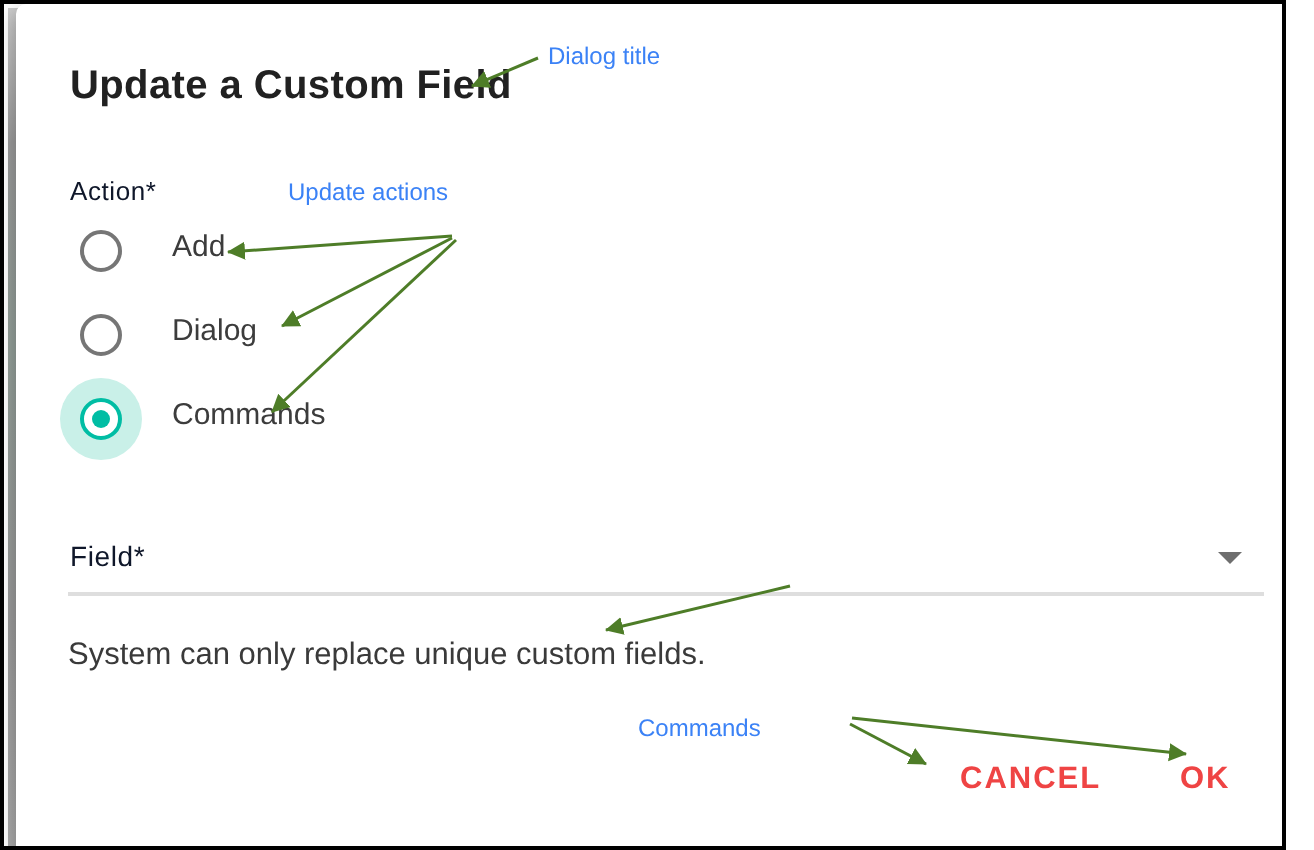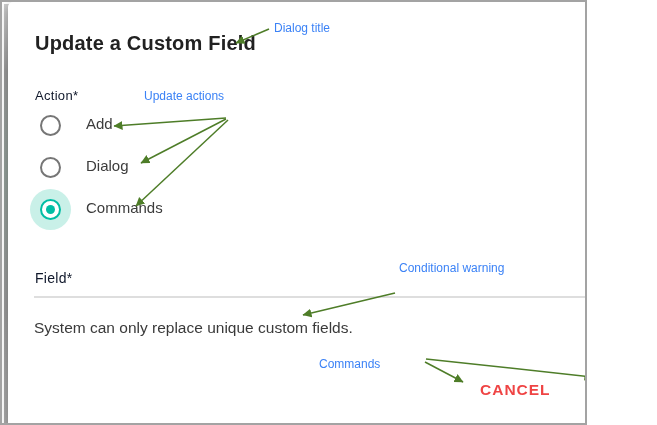--- a/index.html
+++ b/index.html
@@ -1,18 +1,18 @@
 <!DOCTYPE html>
 <html><head>
 <meta charset="utf-8">
 <style>
   html,body{margin:0;padding:0;background:#ffffff;}
   .frame{
-    position:relative;width:587px;height:425px;box-sizing:border-box;
-    border:2px solid #a3a3a3;background:#ffffff;overflow:hidden;
+    position:relative;width:643px;height:425px;box-sizing:border-box;
+    border:2px solid #000000;background:#ffffff;overflow:hidden;
     font-family:"Liberation Sans","DejaVu Sans",sans-serif;
   }
   .bg-strip{position:absolute;top:2px;height:421px;z-index:0;}
   .bg-strip.left{left:2px;width:5px;
     background:linear-gradient(180deg,#cccccc 0,#9b9b9b 16%,#94a09a 40%,#9b9b9b 72%,#ababab 100%);}
   .bg-strip.right{right:2px;width:7px;
     background:linear-gradient(180deg,#9e9e9e 0 16px,#7f8b85 16px);}
   .dialog{
     position:absolute;left:6px;top:0;width:643px;height:423px;z-index:1;
     background:#ffffff;border-radius:5px 5px 0 0;
@@ -101,21 +101,20 @@
     <div class="caret-down"></div>
 
     <div class="warning">System can only replace unique custom fields.</div>
 
     <button class="dlg-btn cancel">CANCEL</button>
     <button class="dlg-btn ok">OK</button>
   </div>
 
   <div class="anno dialog-title-anno">Dialog title</div>
   <div class="anno update-actions-anno">Update actions</div>
-  <div class="anno conditional-warning-anno">Conditional warning</div>
   <div class="anno commands-anno">Commands</div>
 
   <svg class="arrows" viewBox="0 0 657 425" xmlns="http://www.w3.org/2000/svg">
     <defs>
       <marker id="ah" markerWidth="10" markerHeight="10" refX="8.5" refY="4.5" orient="auto" markerUnits="userSpaceOnUse">
         <path d="M0,0 L9,4.5 L0,9 z" fill="#4e7d28"></path>
       </marker>
     </defs>
     <g stroke="#4e7d28" stroke-width="1.5" fill="none">
       <line x1="267" y1="27" x2="234" y2="41" marker-end="url(#ah)"></line>

